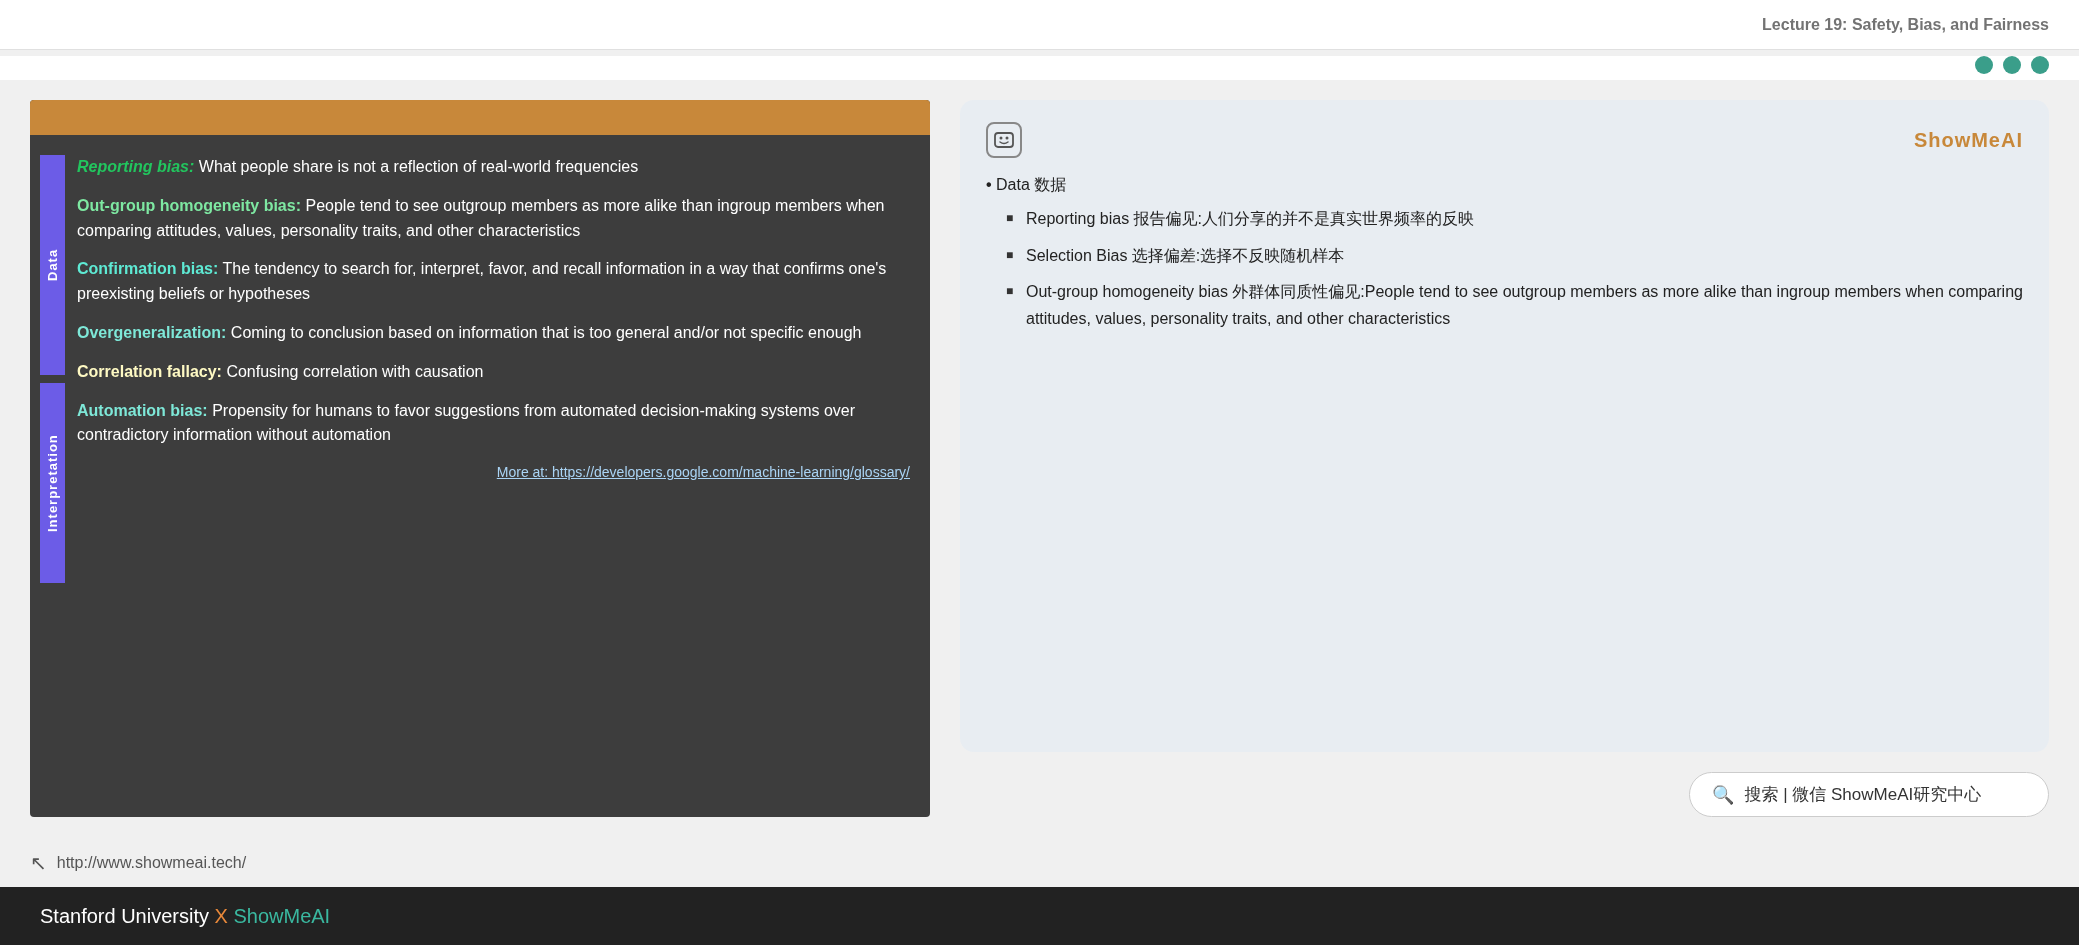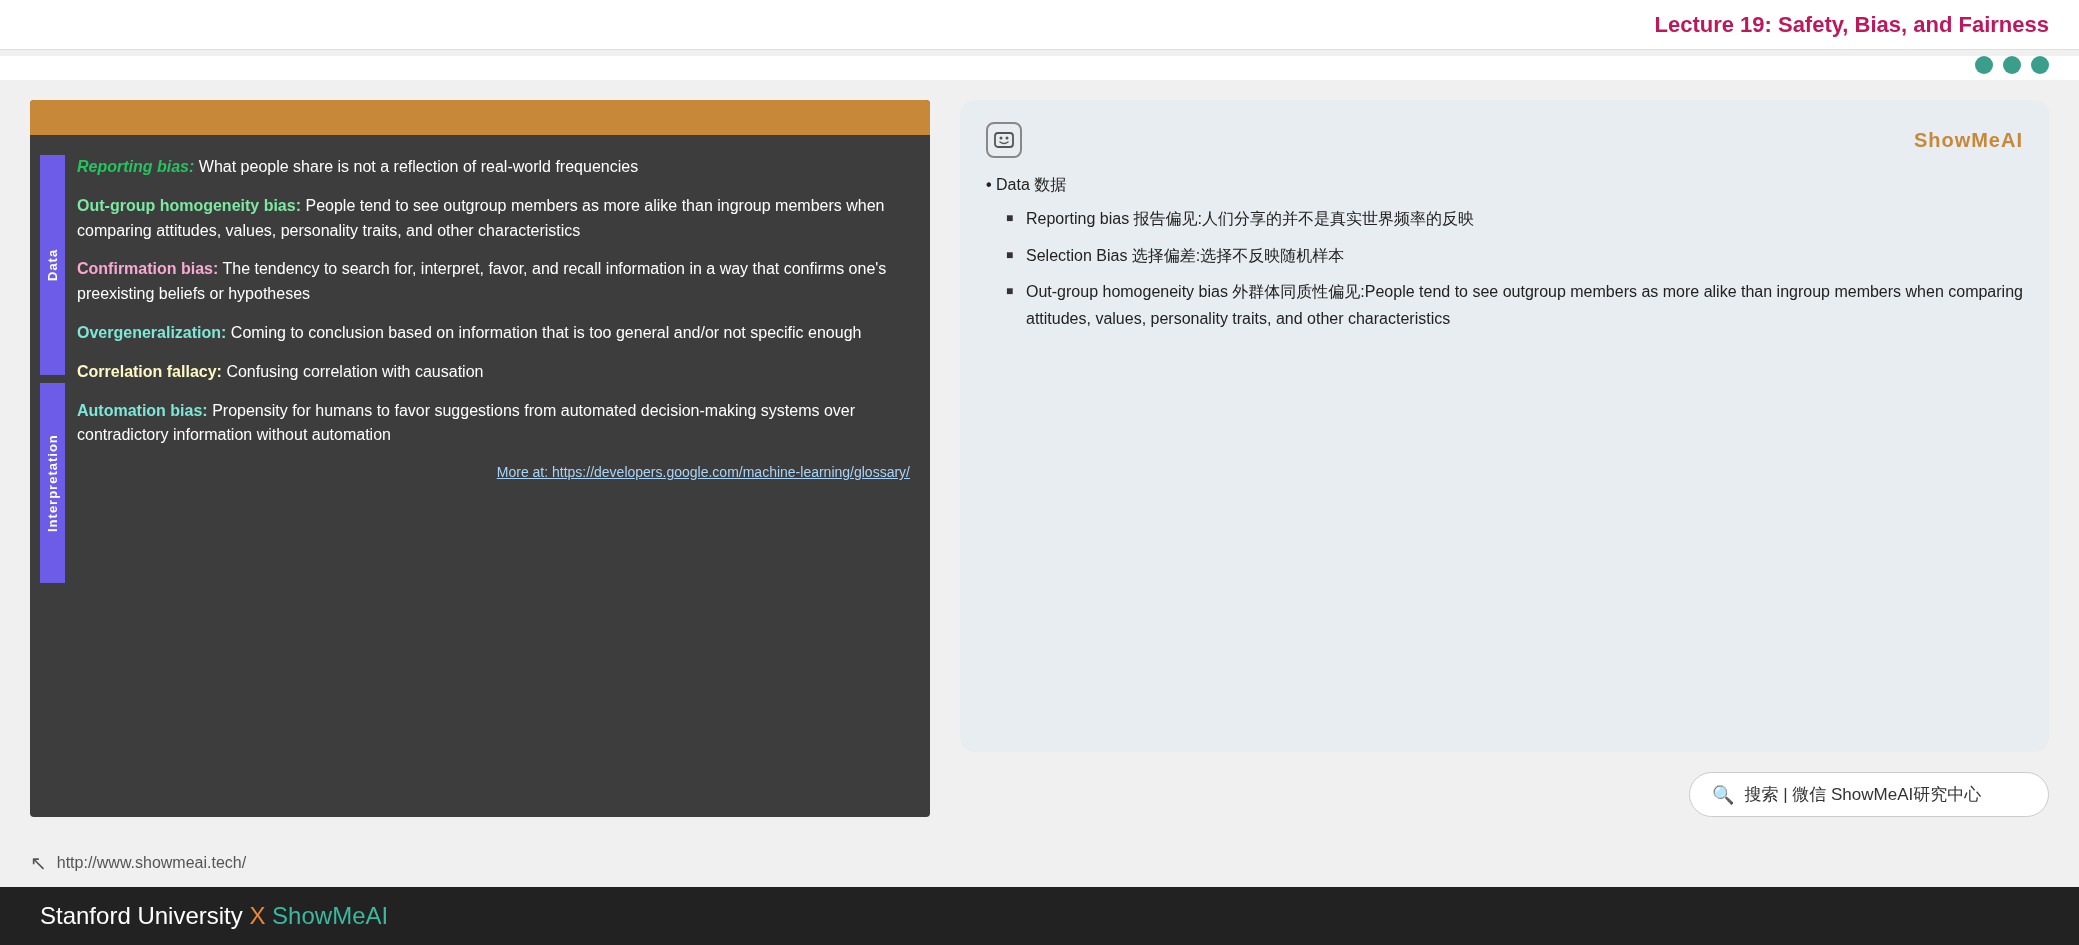--- a/index.html
+++ b/index.html
@@ -17,23 +17,23 @@
     .top-bar {
       background: #fff;
       display: flex;
       justify-content: flex-end;
       align-items: center;
       padding: 8px 30px;
       border-bottom: 1px solid #e0e0e0;
       min-height: 50px;
     }
     .lecture-title {
-      font-size: 22px;
-      font-weight: bold;
-      color: #be185d;
+      font-size: 16px;
+      font-weight: bold;
+      color: #737373;
     }
 
     
     .nav-dots {
       display: flex;
       gap: 10px;
       margin-top: 6px;
       justify-content: flex-end;
       padding-right: 30px;
       padding-bottom: 6px;
@@ -250,21 +250,21 @@
     }
     .bottom-divider {
       color: #888;
       font-size: 22px;
     }
     .course-name {
       color: #fff;
       font-size: 20px;
     }
     .bottom-right {
-      font-size: 24px;
+      font-size: 20px;
       color: #fff;
     }
     .bottom-right .x-sep {
       color: #e8883a;
     }
     .stanford {
       color: #fff;
     }
     .showmeai-right {
       color: #3ab8a0;
@@ -310,21 +310,21 @@
           <span> What people share is not a reflection of real-world frequencies</span>
         </div>
 
 
         <div class="bias-item">
           <span class="bias-term" style="color:#7ee8a2;">Out-group homogeneity bias:</span>
           <span> People tend to see outgroup members as more alike than ingroup members when comparing attitudes, values, personality traits, and other characteristics</span>
         </div>
 
         <div class="bias-item">
-          <span class="bias-term" style="color:#f9a8d4;">Confirmation bias:</span>
+          <span class="bias-term" style="color:#5eead4;">Confirmation bias:</span>
           <span> The tendency to search for, interpret, favor, and recall information in a way that confirms one's preexisting beliefs or hypotheses</span>
         </div>
 
         <div class="bias-item">
           <span class="bias-term teal">Overgeneralization:</span>
           <span> Coming to conclusion based on information that is too general and/or not specific enough</span>
         </div>
 
         <div class="bias-item">
           <span class="bias-term" style="color:#fef9c3;">Correlation fallacy:</span>

